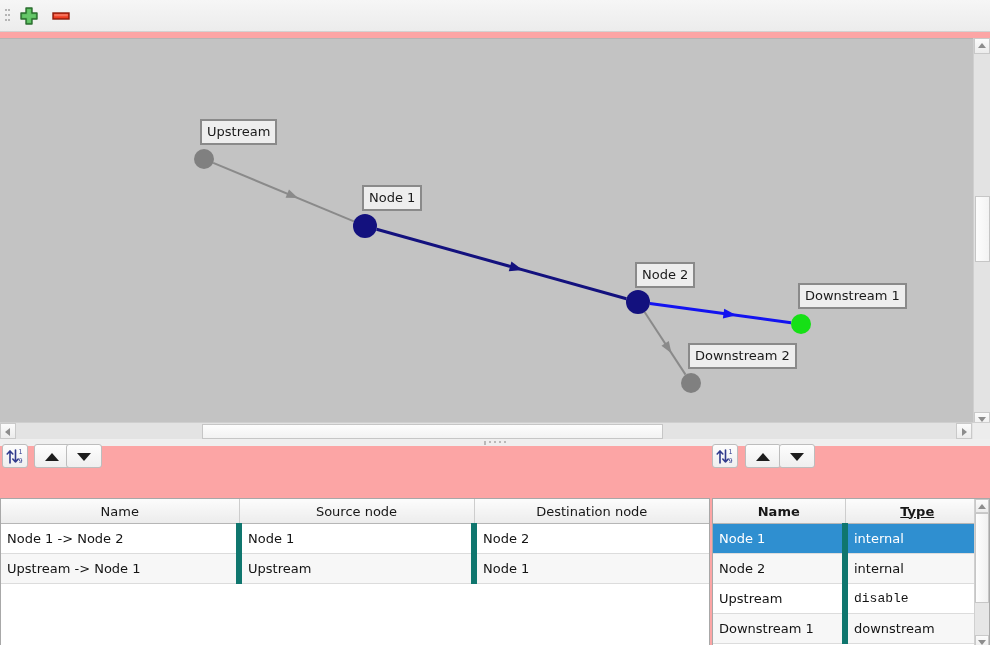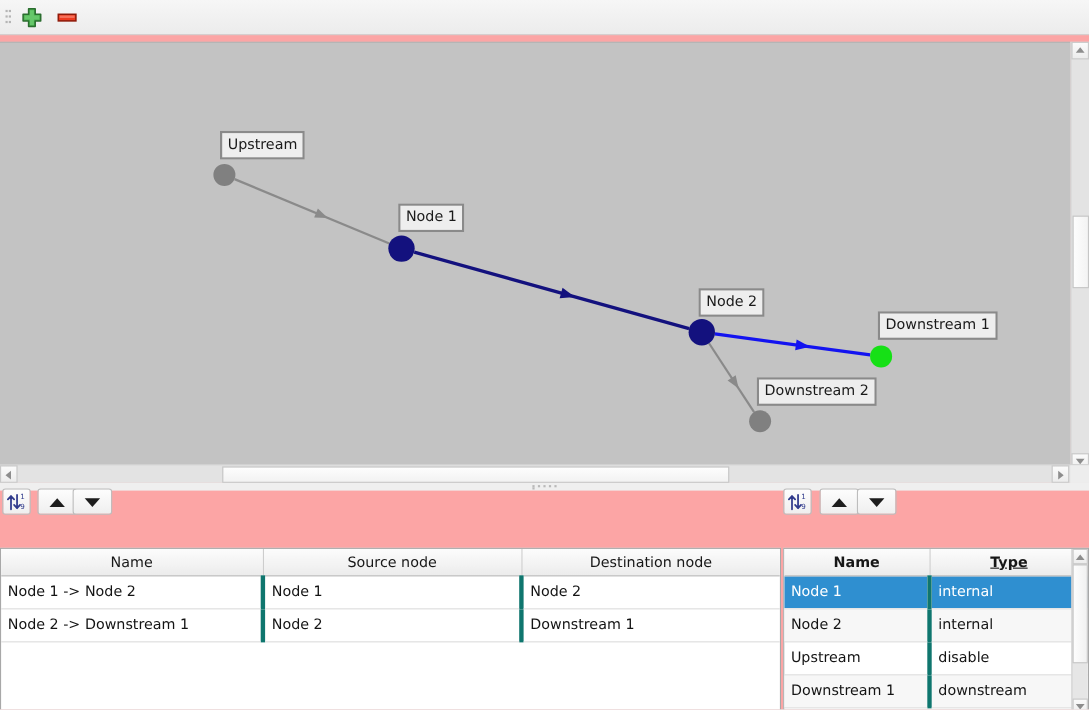--- a/index.html
+++ b/index.html
@@ -179,21 +179,21 @@
     border-bottom: 1px solid #b6b6b6;
     font-weight: normal;
     font-size: 13px;
     color: #171717;
     height: 24px;
     padding: 0;
     text-align: center;
   }
   table.grid.bold-head th { font-weight: bold; }
   table.grid td {
-    border-right: 4px solid #0f766e;
+    border-right: 6px solid #0f766e;
     border-bottom: 1px solid #dcdcdc;
     font-size: 13px;
     color: #141414;
     height: 29px;
     padding: 0 0 0 6px;
     text-align: left;
     white-space: nowrap;
     overflow: hidden;
   }
   tr.alt td { background: #f7f7f7; }
@@ -359,24 +359,24 @@
             <th>Source node</th>
             <th style="border-right: none;">Destination node</th>
           </tr>
         </thead>
       <tbody id="edge-body">
           <tr>
             <td>Node 1 -&gt; Node 2</td>
             <td>Node 1</td>
             <td style="border-right: none;">Node 2</td>
           </tr>
-          <tr>
-            <td>Node 2 -&gt; Downstream 1</td>
-            <td>Node 2</td>
-            <td style="border-right: none;">Downstream 1</td>
+          <tr class="alt">
+            <td>Upstream -&gt; Node 1</td>
+            <td>Upstream</td>
+            <td style="border-right: none;">Node 1</td>
           </tr>
         </tbody>
     </table>
   </div>
 
   <div class="tbl-panel tbl-right">
     <table class="grid bold-head" id="node-grid">
       <colgroup>
           <col style="width:132px">
           <col>
@@ -391,21 +391,21 @@
           <tr class="sel">
             <td>Node 1</td>
             <td style="border-right: none;">internal</td>
           </tr>
           <tr class="alt">
             <td>Node 2</td>
             <td style="border-right: none;">internal</td>
           </tr>
           <tr>
             <td>Upstream</td>
-            <td style="border-right: none;">disable</td>
+            <td style="border-right: none; font-family: Liberation Mono, monospace;">disable</td>
           </tr>
           <tr class="alt">
             <td>Downstream 1</td>
             <td style="border-right: none;">downstream</td>
           </tr>
         </tbody>
     </table>
     <div class="rt-scroll">
       <div class="rt-btn rt-up">
         <div class="rt-tri-up"></div>

